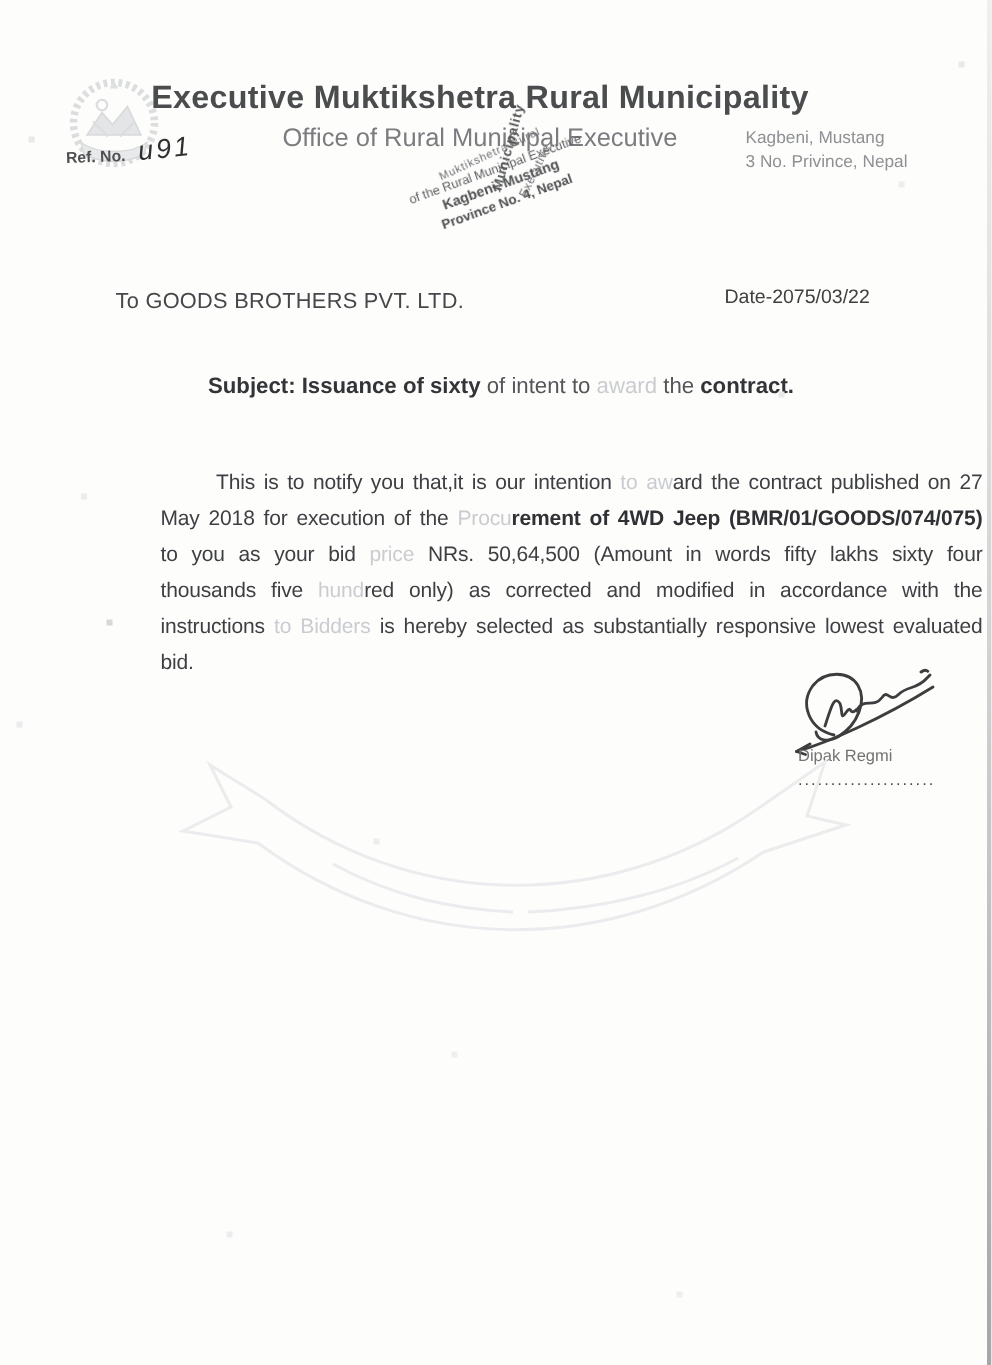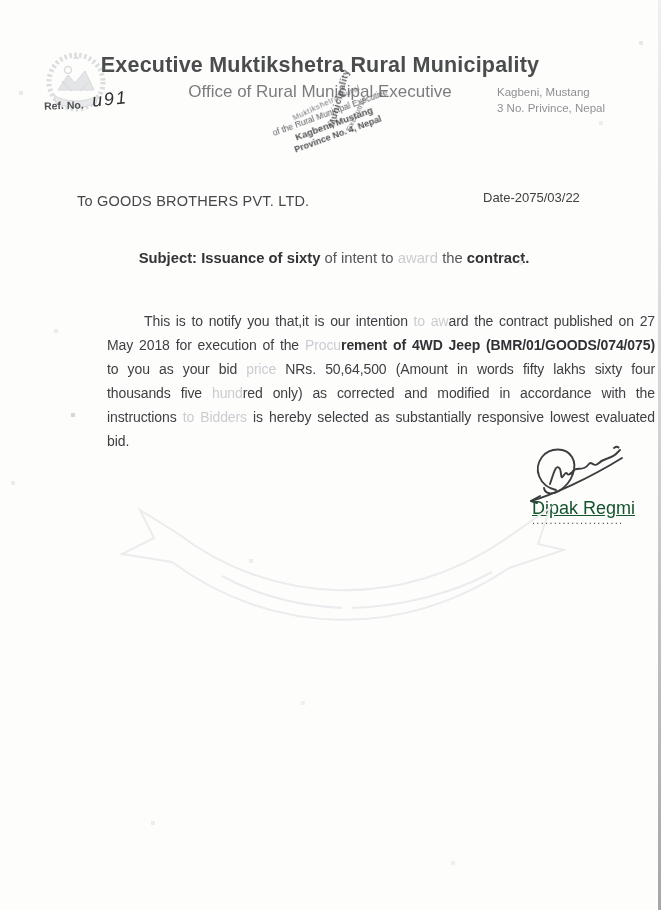--- a/index.html
+++ b/index.html
@@ -64,21 +64,21 @@
   .body-par{
     position:absolute;left:83px;top:309px;width:548px;
     text-align:justify;font-size:14px;line-height:24px;
     color:#3e3f43;text-indent:37px;letter-spacing:-0.1px;word-spacing:1.5px;margin-left:24px;
   }
   .seg-bold{font-weight:700;color:#303134;}
   .seg-faded{color:#caccd0;}
   .subject .seg-bold{color:#333437;}
   
   .sig-svg{position:absolute;left:521px;top:445px;width:110px;height:62px;}
-  .sig-name{position:absolute;left:532px;top:498px;font-size:18px;color:#14532d;text-decoration:underline;}
+  .sig-name{position:absolute;left:532px;top:498px;font-size:11px;color:#737373;}
   .sig-dots{position:absolute;left:532px;top:514px;font-size:11px;letter-spacing:1.3px;color:#4c4d4f;}
   
   .ribbon{position:absolute;left:102px;top:498px;width:480px;height:158px;}
   .edge-shade{
     position:absolute;right:0;top:0;width:3px;height:100%;
     background:linear-gradient(to bottom,#ededed 0%,#cdcdcf 45%,#97979a 100%);
     opacity:0.85;
   }
   .specks{
     position:absolute;left:0;top:0;width:2px;height:2px;background:transparent;

